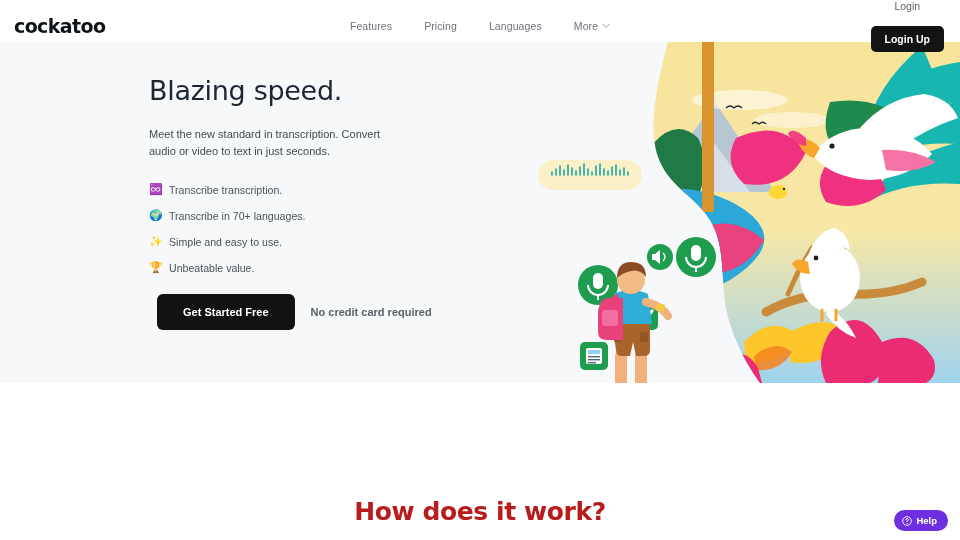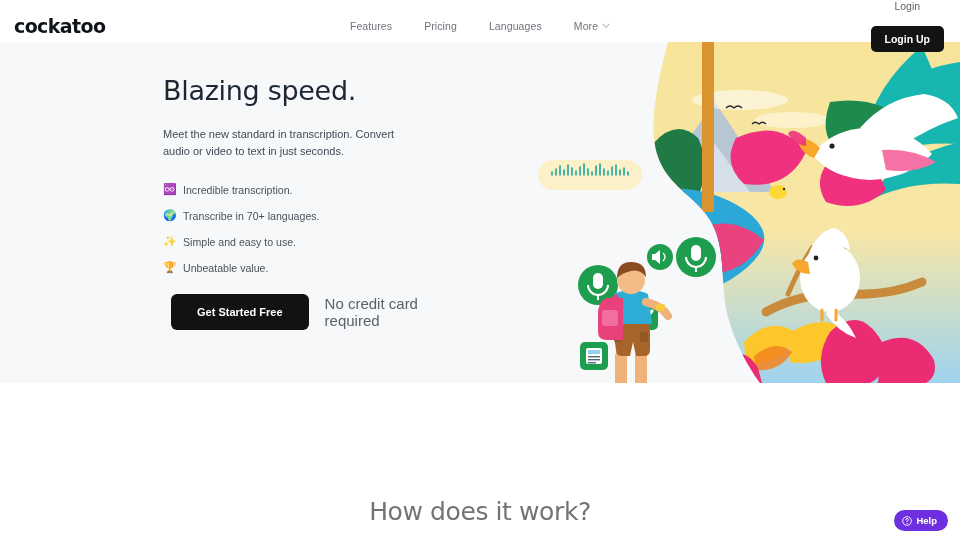--- a/index.html
+++ b/index.html
@@ -74,21 +74,21 @@
 
   
   .hero {
     position:relative;
     height:341px;
     background:#f6f8fa;
     overflow:hidden;
   }
   .hero-copy {
     position:absolute;
-    left:163px;
+    left:149px;
     top:33px;
     width:300px;
     z-index:5;
   }
   .h1 {
     font-size:27px;
     line-height:1.18;
     font-weight:400;
     color:#1d2734;
     letter-spacing:-0.3px;
@@ -123,21 +123,21 @@
     color:#fff;
     border:none;
     border-radius:6px;
     font-size:11px;
     font-weight:600;
     padding:12px 26px;
     cursor:pointer;
     font-family:"Liberation Sans", sans-serif;
     white-space:nowrap;
   }
-  .cta-note { font-size:15px; color:#5b616a; }
+  .cta-note { font-size:11px; color:#5b616a;font-weight:bold; }
 
   
   .art {
     position:absolute;
     right:0; top:0;
     width:430px;
     height:341px;
   }
   .art svg { display:block; width:100%; height:100%; }
 
@@ -150,22 +150,22 @@
     align-items:center;
   }
 
   
   .how {
     text-align:center;
     padding-top:14px;
   }
   .how h2 {
     font-size:25px;
-    font-weight:400;
-    color:#737373;
+    font-weight:700;
+    color:#b91c1c;
     letter-spacing:-0.4px;
     font-family:"DejaVu Sans", sans-serif;
   }
 
   
   .help {
     position:absolute;
     right:12px;
     bottom:9px;
     background:#6d2fe0;
@@ -213,21 +213,21 @@
   <div class="hero-copy">
     <h1 class="h1">
       <span>Blazing speed.</span><br>
     </h1>
 
     <p class="sub">Meet the new standard in transcription. Convert audio or video to text in just seconds.</p>
 
     <div class="feats">
       <div class="feat">
         <span class="em">♾️</span>
-        <span>Incredible transcription.</span>
+        <span>Transcribe transcription.</span>
       </div>
       <div class="feat">
         <span class="em">🌍</span>
         <span>Transcribe in 70+ languages.</span>
       </div>
       <div class="feat">
         <span class="em">✨</span>
         <span>Simple and easy to use.</span>
       </div>
       <div class="feat">

